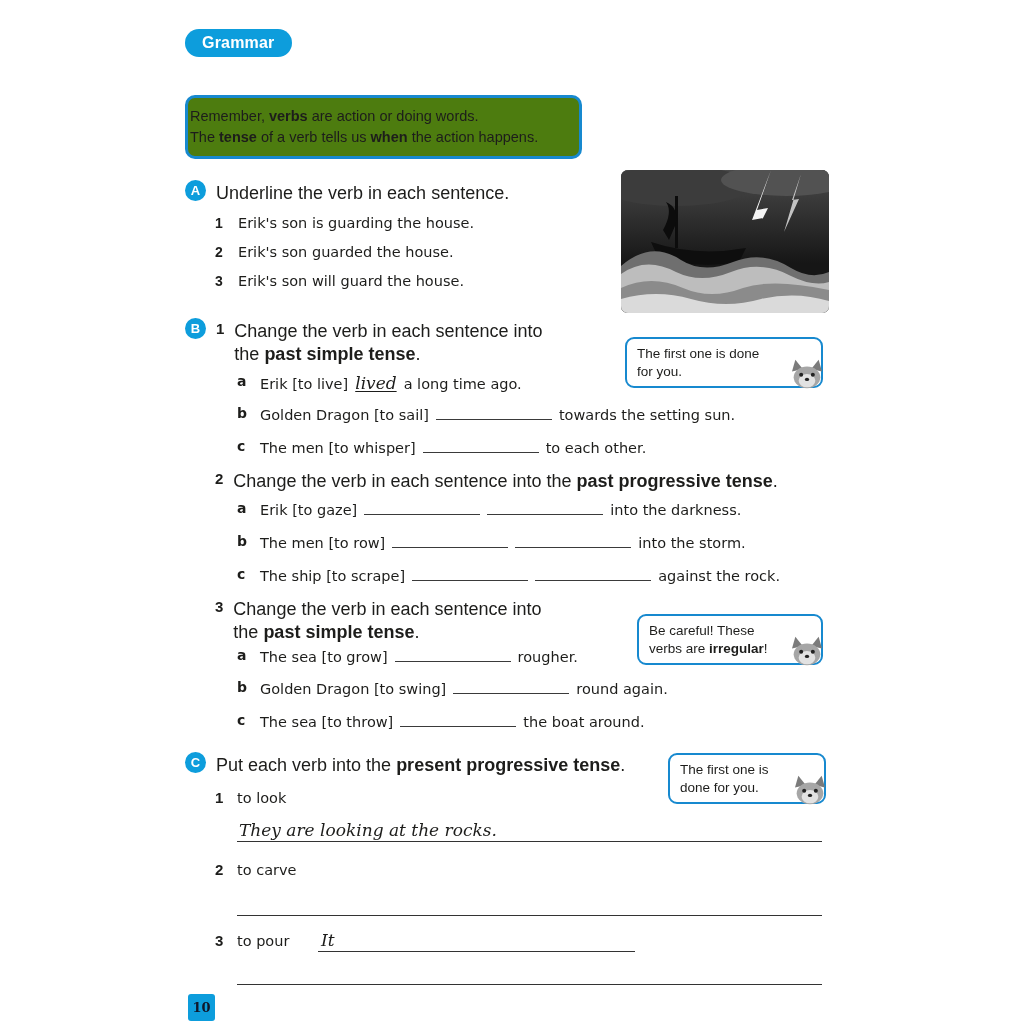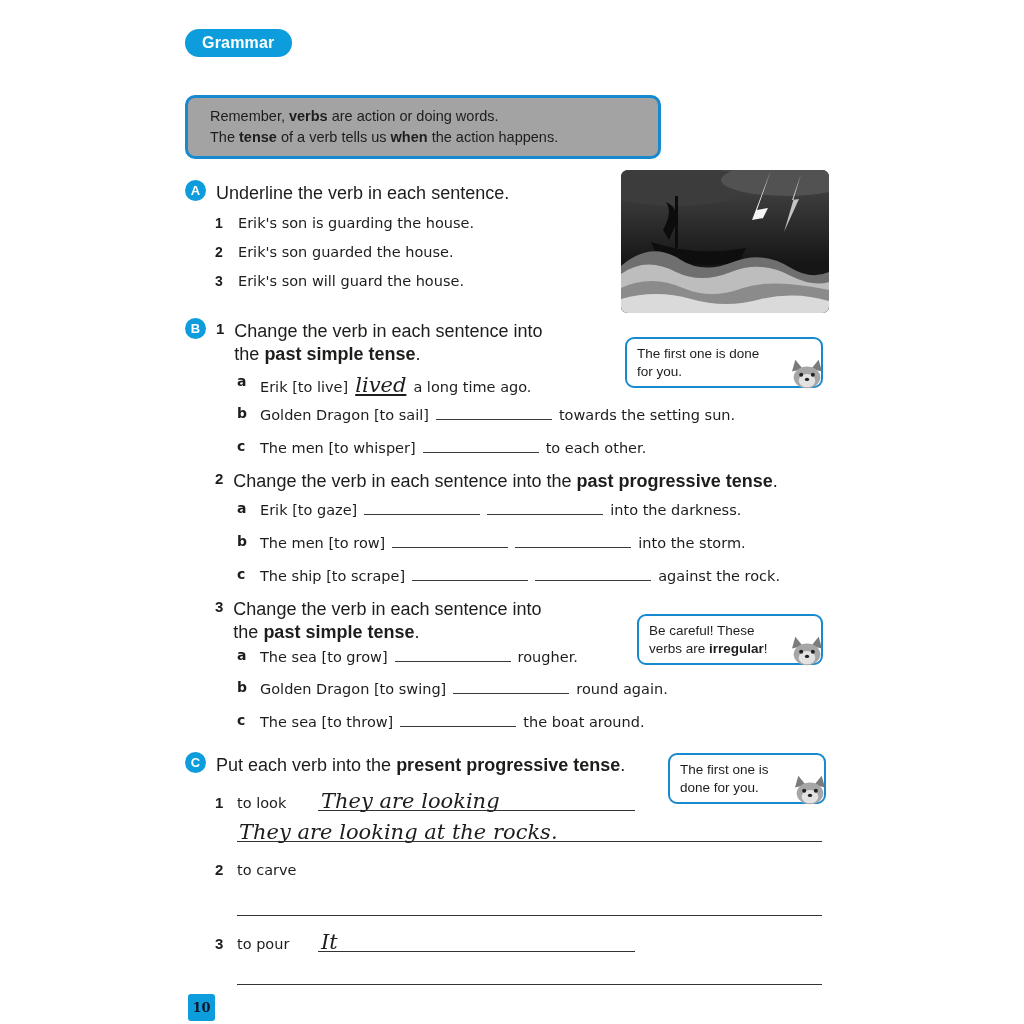--- a/index.html
+++ b/index.html
@@ -8,42 +8,42 @@
 
   .abs { position: absolute; }
 
   
   .badge { left:185px; top:29px; background:#0d9ddc; color:#fff; font-weight:bold;
            font-size:16px; padding:5px 17px; border-radius:17px; letter-spacing:.2px; }
 
   .page-title { left:185px; top:66px; font-size:15.5px; font-weight:bold;margin-top:36px; }
 
   
-  .remember { left:185px; top:95px; width:476px; background:#a3a3a3;
-              border:3px solid #1789cf; border-radius:10px; padding:8px 22px;
+  .remember { left:185px; top:95px; width:397px; background:#4d7c0f;
+              border:3px solid #1789cf; border-radius:10px; padding:8px 2px;
               font-size:14.5px; line-height:1.45; }
 
   
   .circle { display:inline-flex; align-items:center; justify-content:center; flex:none;
             width:21px; height:21px; border-radius:50%; background:#0d9ddc; color:#fff;
             font-weight:bold; font-size:13px; }
 
   .row { position:absolute; display:flex; align-items:flex-start; gap:10px; }
   .pnum { font-weight:bold; font-size:15px; flex:none; }
   .ins  { font-size:18px; line-height:1.3; padding-top:2px; }
   .narrow { width:322px; }
 
   
   .ex { font-family:"DejaVu Sans", sans-serif; font-size:14.5px; }
   .ilet { font-weight:bold; font-size:14px; flex:none; width:13px; }
   .sent { display:inline-flex; align-items:baseline; gap:7px; flex-wrap:nowrap; white-space:nowrap; }
 
   .blank { display:inline-block; width:116px; height:15px; border-bottom:1.6px solid #3a3a3a; }
 
-  .hand { font-family:"DejaVu Serif", serif; font-style:italic; font-size:21px; }
+  .hand { font-family:"DejaVu Serif", serif; font-style:italic; font-size:17px; }
   .u { text-decoration: underline; text-underline-offset: 2px; }
 
   
   .storm { left:621px; top:170px; width:208px; height:143px; border-radius:7px;
            overflow:hidden; background:#222; }
 
   
   .callout { position:absolute; background:#fff; border:2.5px solid #1789cf; border-radius:9px;
              padding:6px 46px 6px 10px; font-size:13.5px; line-height:1.3; }
   .mascot { position:absolute; right:-3px; bottom:-7px; }
@@ -251,21 +251,20 @@
       <circle cx="13" cy="19" r="2.4" fill="#222"></circle>
         <circle cx="27" cy="19" r="2.4" fill="#222"></circle>
       <ellipse cx="20" cy="24.5" rx="2.6" ry="2" fill="#222"></ellipse>
     </svg>
   </span>
 </div>
 
 <div class="c-row" style="left:215px; top:789px;">
   <span class="c-num">1</span>
   <span class="c-verb">to look</span>
-  <span class="ansline"><span class="hand">They are looking</span></span>
 </div>
 <div class="longline" style="left:237px; top:820px;">
   <span class="hand">They are looking at the rocks.</span>
 </div>
 
 <div class="c-row" style="left:215px; top:861px;">
   <span class="c-num">2</span>
   <span class="c-verb">to carve</span>
 </div>
 <div class="longline" style="left:237px; top:894px;">

